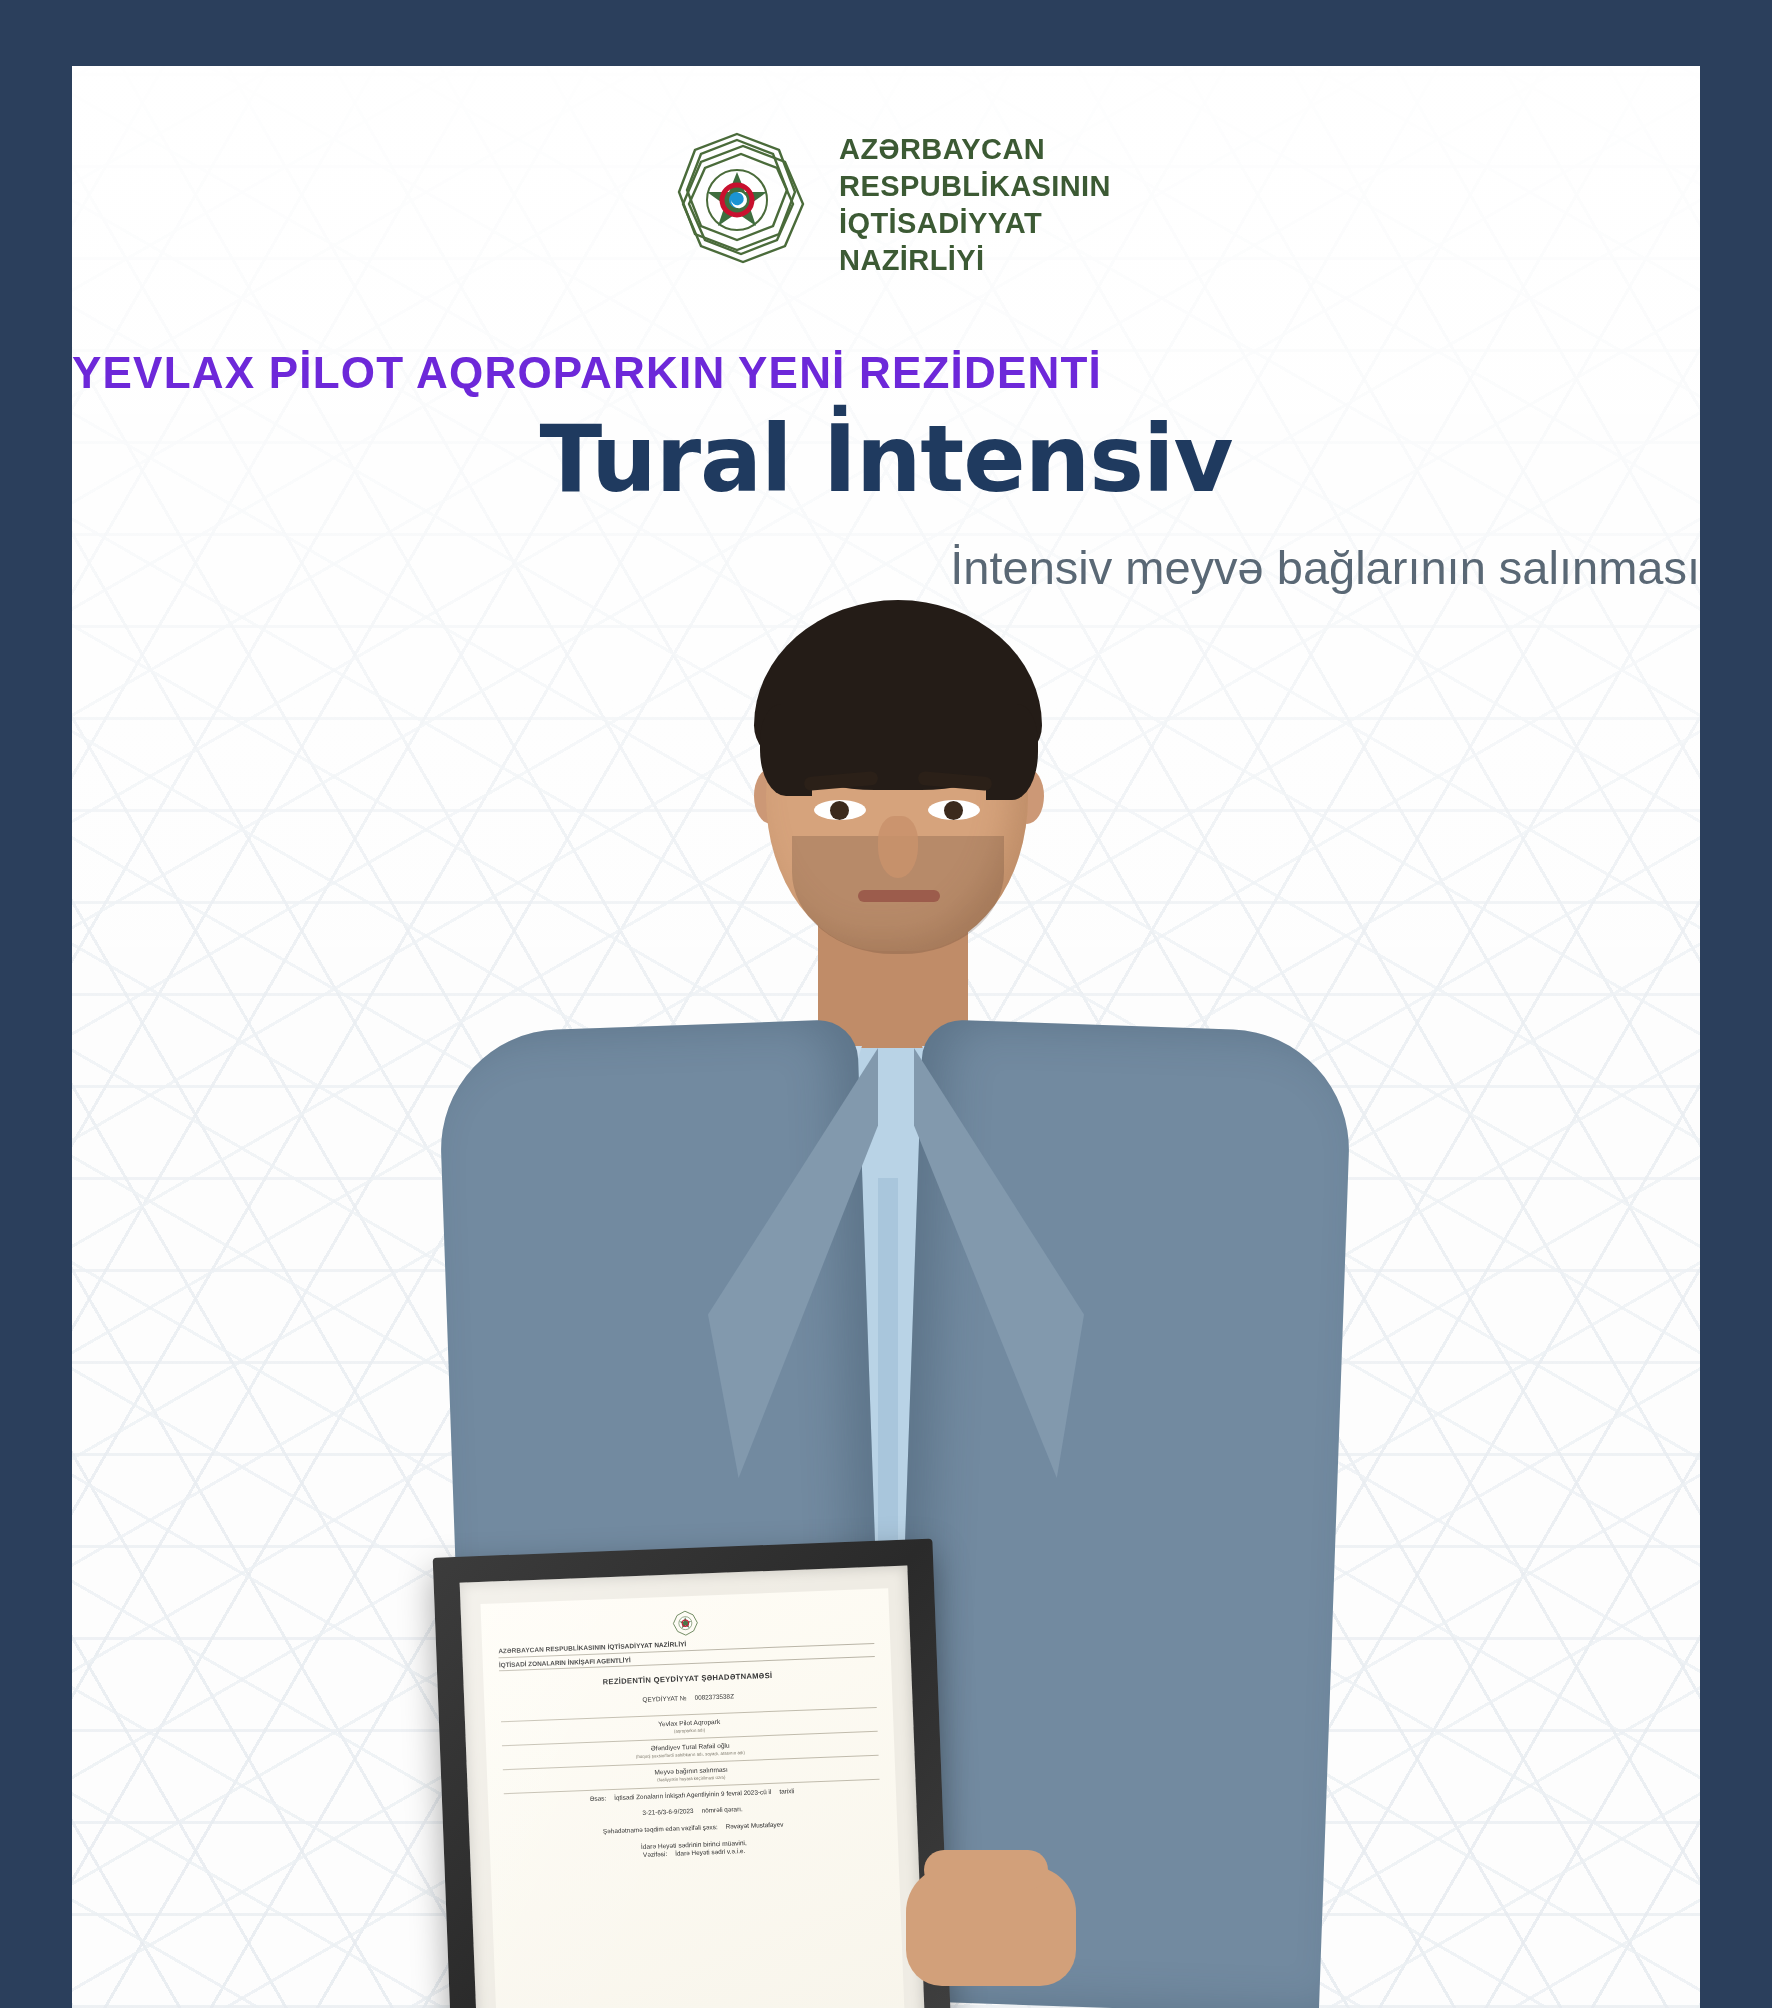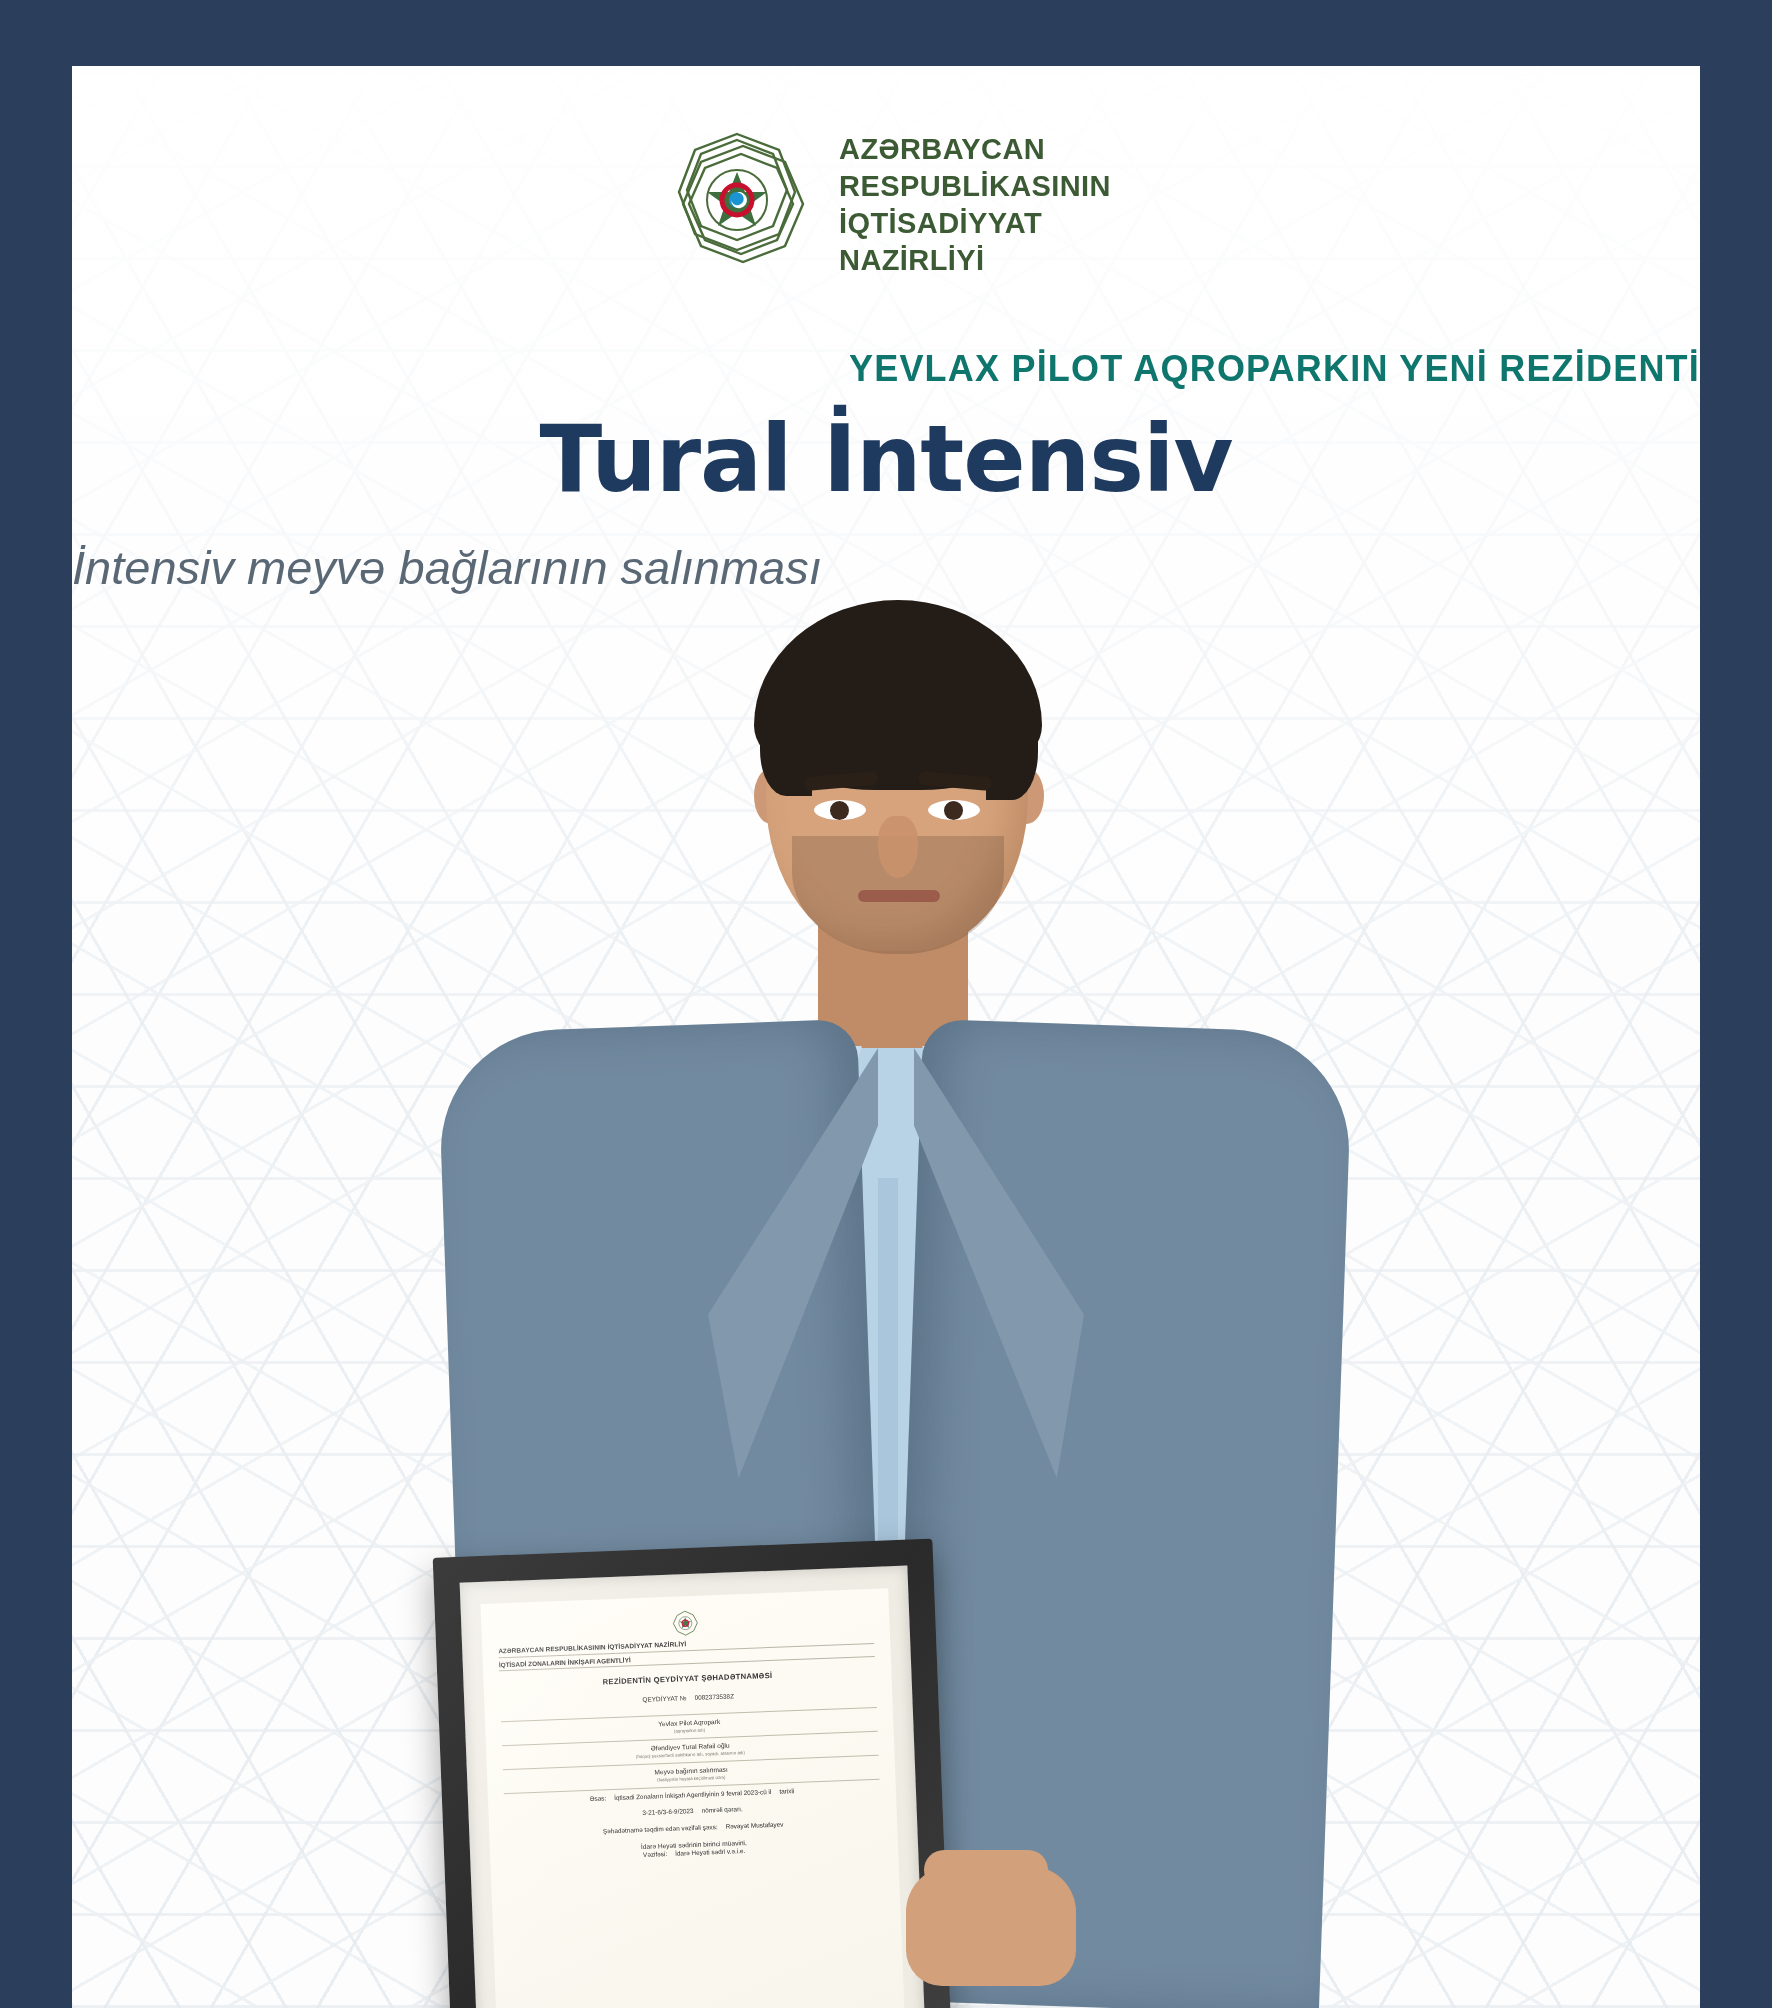--- a/index.html
+++ b/index.html
@@ -85,49 +85,48 @@
     white-space: pre-line;
     padding-top: 2px;
   }
 
   
   .kicker {
     position: absolute;
     top: 282px;
     left: 0;
     right: 0;
-    text-align: right;
+    text-align: left;
     font-family: "Liberation Sans", sans-serif;
     font-weight: bold;
-    font-size: 36px;
+    font-size: 44px;
     letter-spacing: 1.2px;
-    color: #0f766e;
+    color: #6d28d9;
   }
   .name {
     position: absolute;
     top: 340px;
     left: 0;
     right: 0;
     text-align: center;
     font-family: "DejaVu Sans", sans-serif;
     font-weight: bold;
     font-size: 92px;
     letter-spacing: -1px;
     color: #1f3a5f;
   }
   .subtitle {
     position: absolute;
     top: 474px;
     left: 0;
     right: 0;
-    text-align: left;
+    text-align: right;
     font-family: "Liberation Sans", sans-serif;
     font-size: 47px;
     color: #5a6875;
-    font-style: italic;
   }
 
   
   .photo {
     position: absolute;
     left: 0;
     right: 0;
     bottom: 0;
     top: 520px;
     overflow: hidden;

